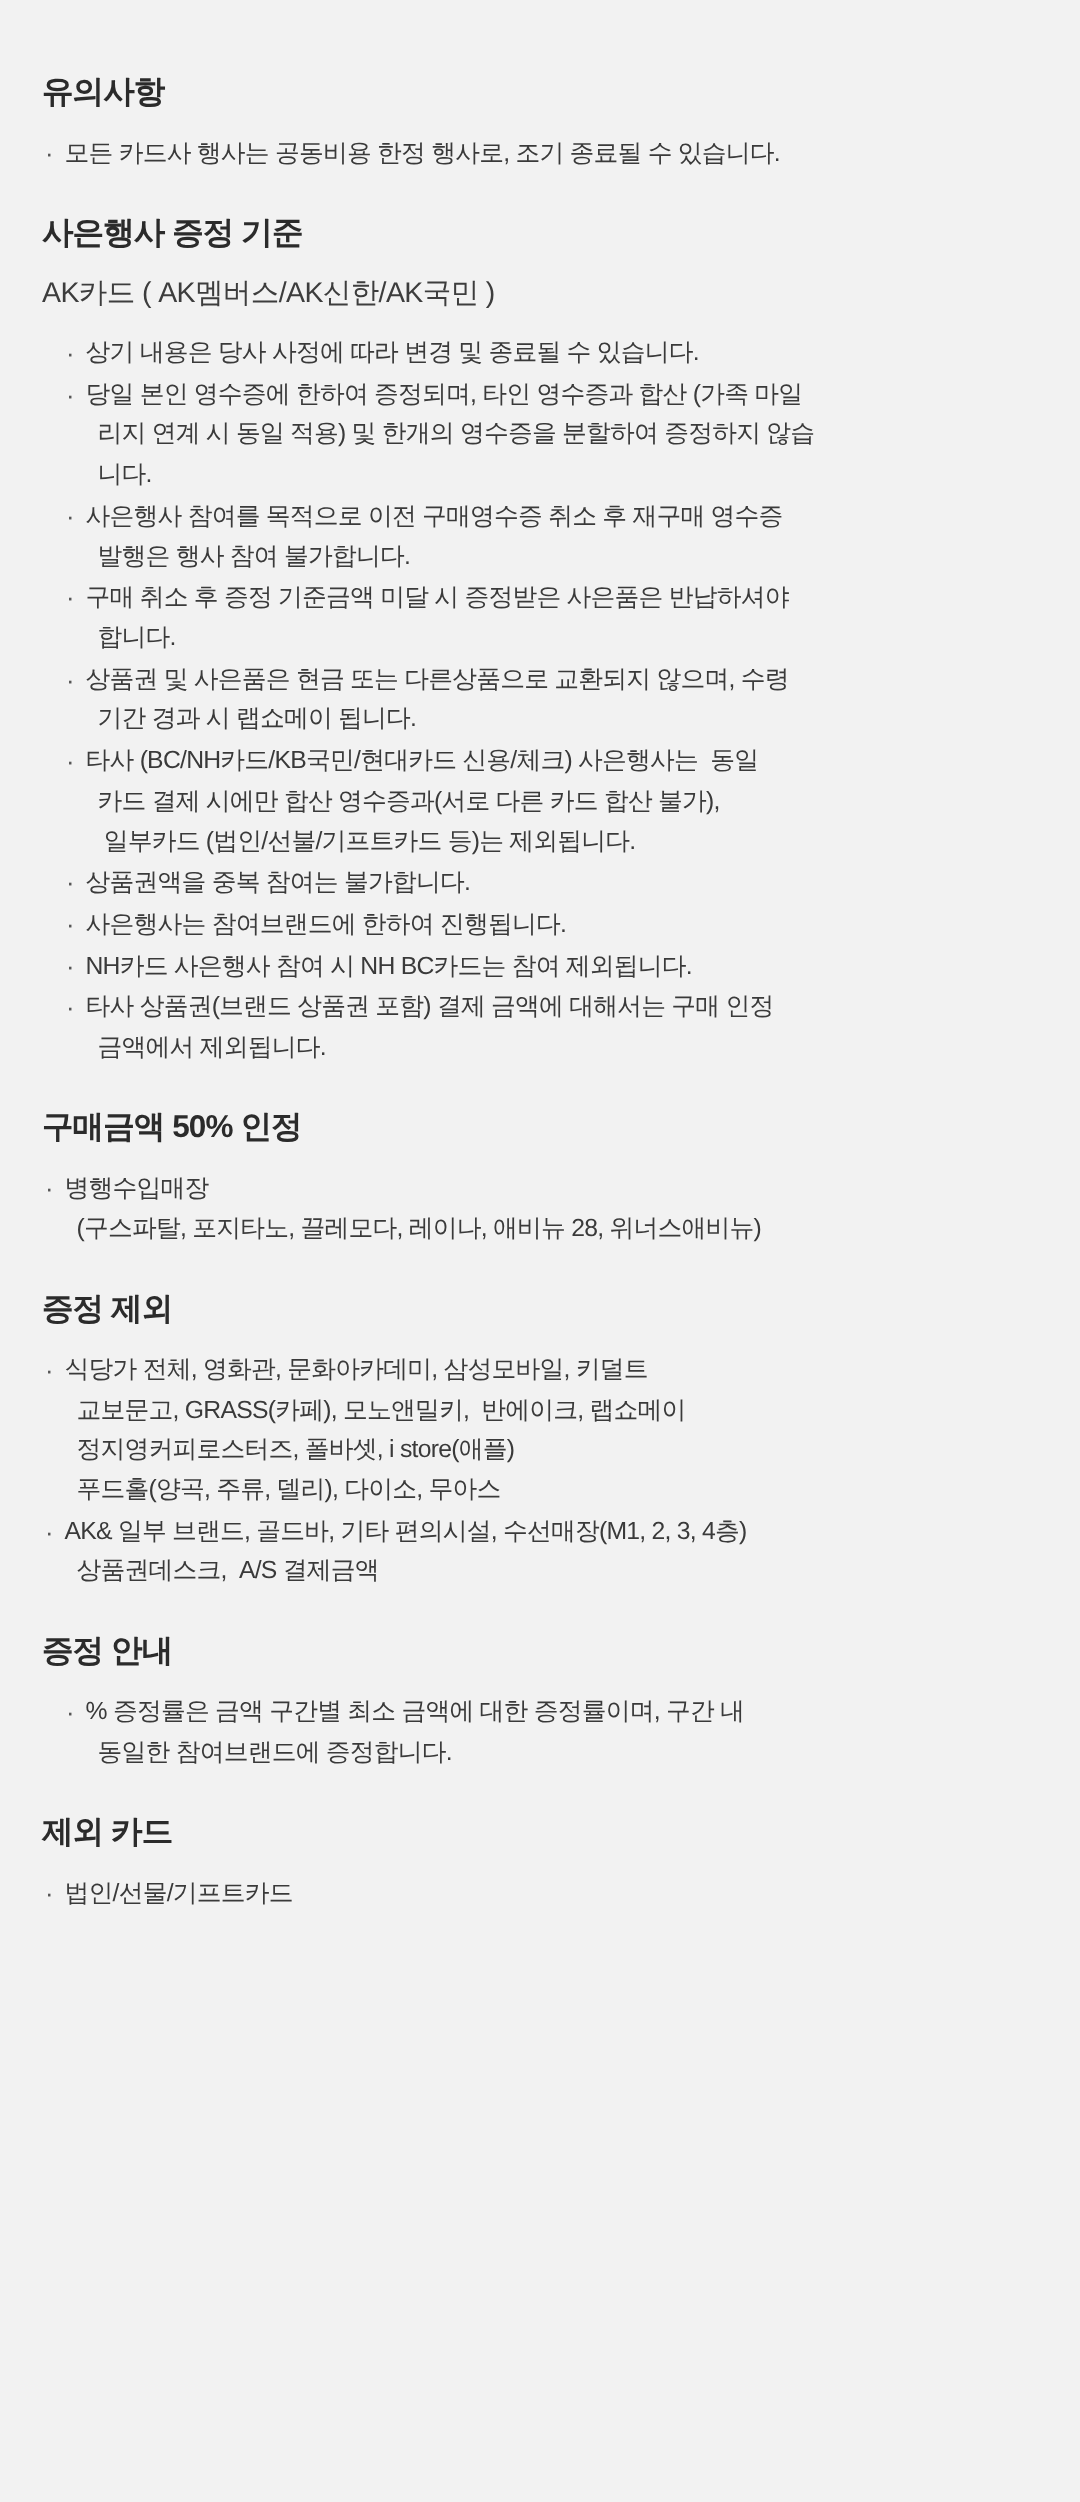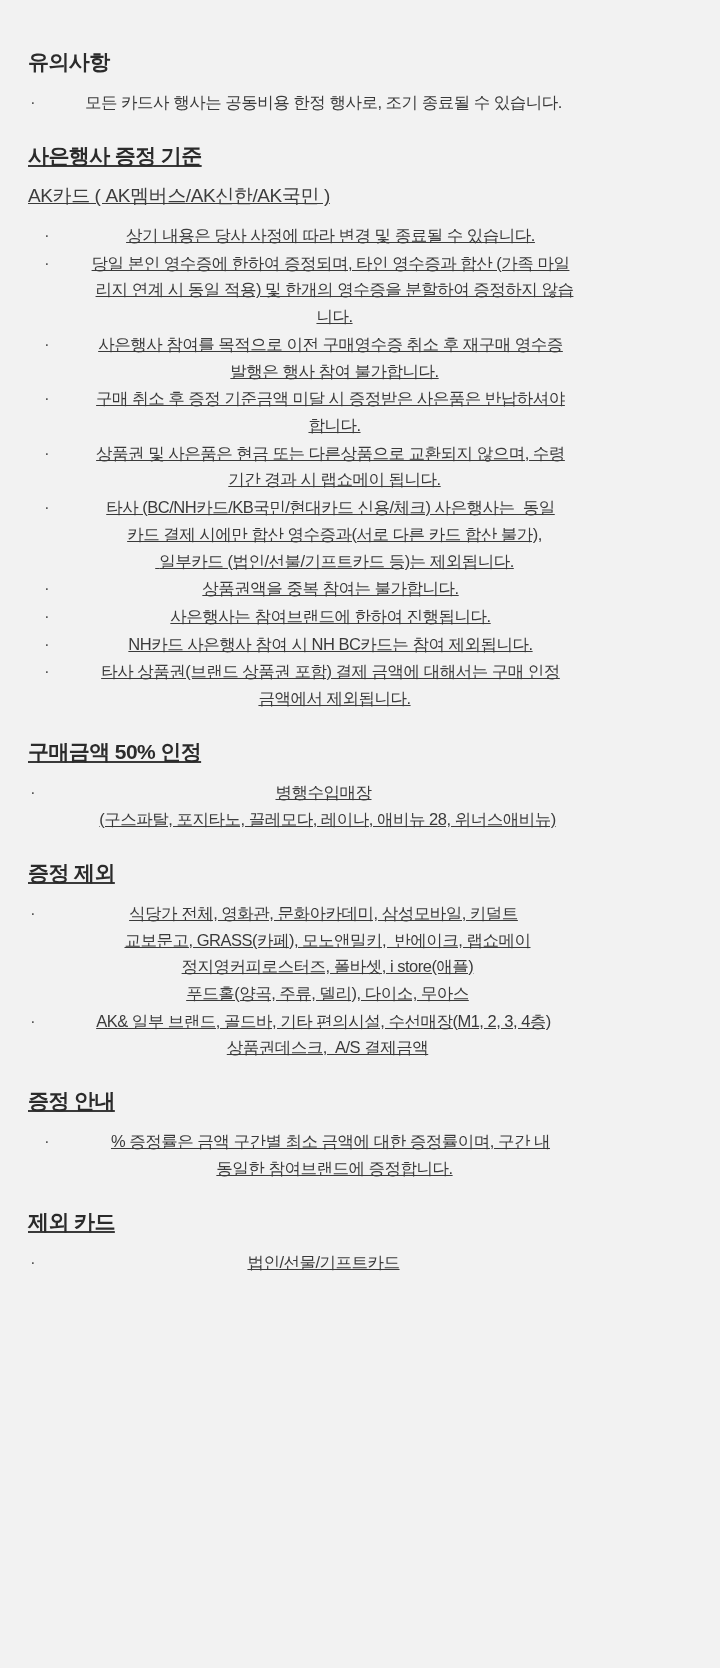--- a/index.html
+++ b/index.html
@@ -36,21 +36,20 @@
     font-size: 19px;
     color: #3d3d3d;
     letter-spacing: -0.4px;
     margin: 0 0 12px 0;
     line-height: 1.4;
   }
   ul.bullets {
     list-style: none;
     margin: 0;
     padding: 0;
-    text-align: center;
   }
   ul.bullets.indent {
     padding-left: 14px;
   }
   ul.bullets > li {
     position: relative;
     padding-left: 15px;
     font-size: 16.5px;
     line-height: 1.62;
     letter-spacing: -0.5px;
@@ -65,21 +64,20 @@
     color: #555;
     font-size: 17px;
     line-height: 1.62;
   }
   .sub-line {
     display: block;
     padding-left: 8px;
   }
   .gap-top-sm {
     margin-top: 24px;
-    text-decoration: underline;
   }
   .nowrap-keep {
     white-space: pre-wrap;
   }
 </style>
 </head>
 <body>
 
 <div class="page">
   <div id="sections-root">

